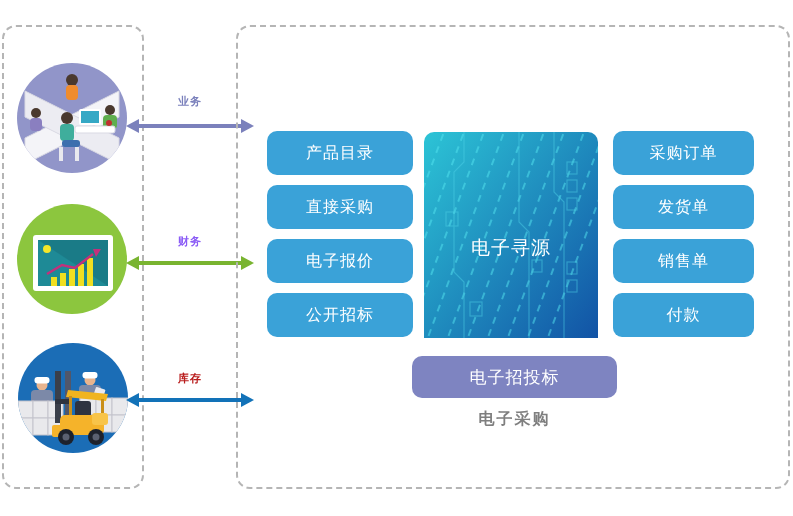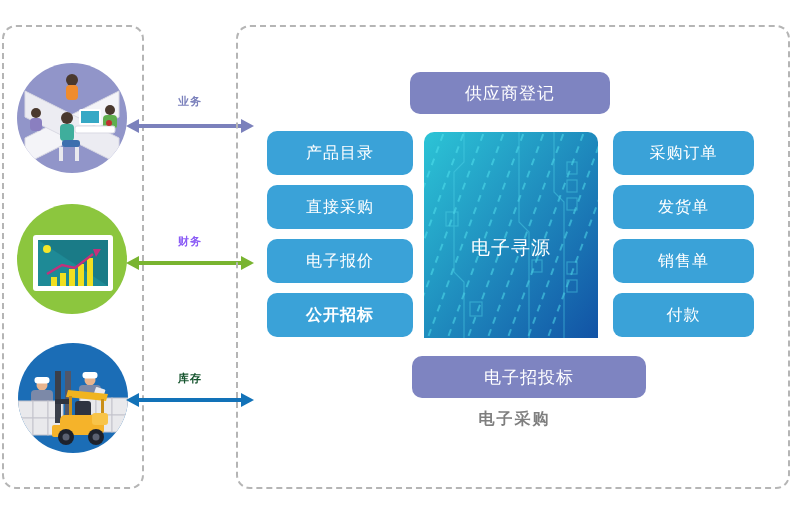--- a/index.html
+++ b/index.html
@@ -22,33 +22,33 @@
   .conn-arrow{position:absolute;width:128px;height:16px;}
   .node{
     position:absolute;border-radius:10px;color:#ffffff;font-size:16px;
     display:flex;align-items:center;justify-content:center;letter-spacing:1px;
     box-sizing:border-box;
   }
   .node.blue{background:#3aa2d8;width:146px;height:44px;}
   .node.blue.rcol{width:141px;}
   .node.purple{background:#7e84c1;font-size:17px;}
   .top-node{left:410px;top:72px;width:200px;height:42px;}
-  .bottom-node{left:412px;top:356px;width:234px;height:42px;background:#8287c3;z-index:3;}
+  .bottom-node{left:412px;top:356px;width:205px;height:42px;background:#8287c3;z-index:3;}
   .center-img{
     position:absolute;left:424px;top:132px;width:174px;height:216px;
     border-radius:10px;overflow:hidden;z-index:1;
   }
   .white-bar{position:absolute;left:369px;top:338px;width:367px;height:17px;background:#ffffff;z-index:2;}
   .caption{
     position:absolute;left:412px;top:409px;width:205px;text-align:center;
     color:#7f7f7f;font-size:16px;font-weight:bold;letter-spacing:2px;z-index:3;
   }
   .c-business{color:#7b81bc;}
   .c-finance{color:#8b5cf6;}
-  .c-inventory{color:#14532d;}
+  .c-inventory{color:#b91c1c;}
 </style>
 </head>
 <body>
 
 <div class="stage">
 
   <div class="panel left-panel"></div>
 
   <div class="circle" style="left:17px;top:63px;">
     <svg width="110" height="110" viewBox="0 0 110 110">
@@ -180,34 +180,31 @@
 
   <div class="conn-label c-inventory" style="left:128px;top:371px;">库存</div>
   <svg class="conn-arrow" style="left:126px;top:392px;" viewBox="0 0 128 16">
     <line x1="11" y1="8" x2="117" y2="8" stroke="#1272b8" stroke-width="4"></line>
     <polygon points="13,1 0,8 13,15" fill="#1272b8"></polygon>
     <polygon points="115,1 128,8 115,15" fill="#1272b8"></polygon>
   </svg>
 
   <div class="panel right-panel"></div>
 
-  <div class="node purple top-node">
-    <span>供应商登记</span>
-  </div>
 
   <div class="node blue" style="left:267px;top:131px;align-items:center;">
     <span>产品目录</span>
   </div>
   <div class="node blue" style="left:267px;top:185px;">
     <span>直接采购</span>
   </div>
   <div class="node blue" style="left:267px;top:239px;">
     <span>电子报价</span>
   </div>
-  <div class="node blue" style="left:267px;top:293px;font-weight:bold;">
+  <div class="node blue" style="left:267px;top:293px;">
     <span>公开招标</span>
   </div>
 
   <div class="center-img">
     <svg width="174" height="216" viewBox="0 0 174 216">
       <defs>
         <linearGradient id="cg" x1="0" y1="0" x2="1" y2="1">
           <stop offset="0" stop-color="#2cc4d6"></stop>
           <stop offset="1" stop-color="#1150a4"></stop>
         </linearGradient>

